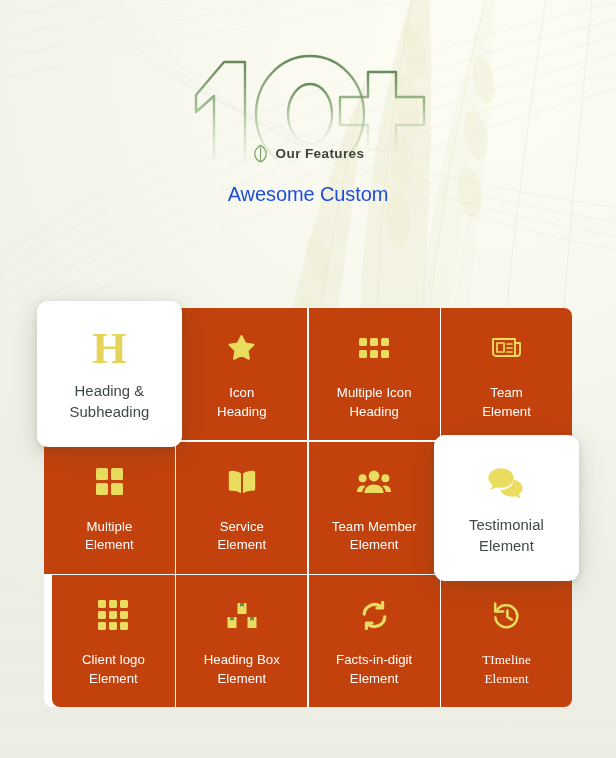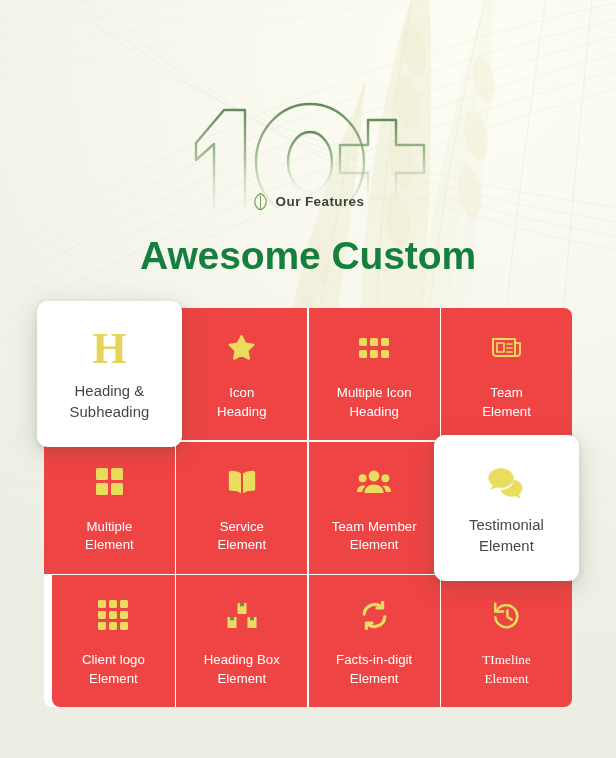--- a/index.html
+++ b/index.html
@@ -42,21 +42,20 @@
     background: linear-gradient(to bottom, rgba(255,255,255,0) 55%, rgba(236,238,228,.55) 100%);
     pointer-events: none;
   }
 
   
   #header {
     position: relative;
     z-index: 3;
     text-align: center;
     padding-top: 46px;
-    margin-top: 48px;
   }
 
   #big-number {
     position: absolute;
     top: 40px; left: 0; right: 0;
     height: 120px;
     z-index: 1;
     pointer-events: none;
   }
 
@@ -75,43 +74,43 @@
     font-size: 13.5px;
     font-weight: bold;
     letter-spacing: .4px;
     color: #3b4436;
   }
 
   #main-title {
     position: relative;
     z-index: 2;
     margin-top: 17px;
-    font-size: 39px;
-    font-weight: bold;
+    font-size: 20px;
+    font-weight: normal;
     line-height: 1.39;
-    color: #15803d;
+    color: #1d4ed8;
     letter-spacing: -.1px;
   }
 
   
   #grid {
     position: absolute;
     left: 44px; top: 308px;
     width: 528px;
     z-index: 4;
     display: grid;
     grid-template-columns: repeat(4, 1fr);
     grid-auto-rows: 132px;
     background: #ffffff;
     gap: 1.5px;
     border-radius: 8px;
   }
 
   .cell {
-    background: #ef4444;
+    background: #c2410c;
     display: flex;
     flex-direction: column;
     align-items: center;
     justify-content: center;
     gap: 19px;
     padding: 4px 6px 0;
     position: relative;
   }
   .cell .icon {
     height: 34px;

